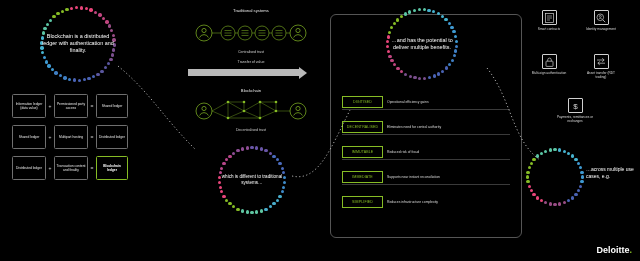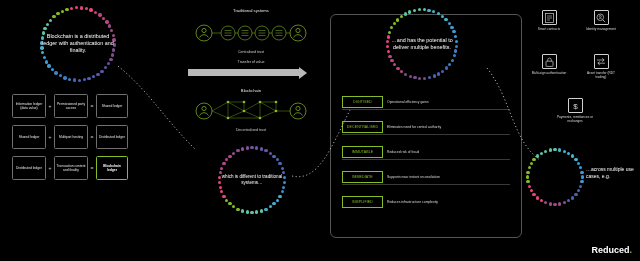--- a/index.html
+++ b/index.html
@@ -413,15 +413,15 @@
       </div>
     <div class="abs" style="left:62px;top:22px;width:48px;font-size:5px;line-height:1.3;color:#fff;">…across multiple use cases, e.g.</div>
   </div>
 
   <svg class="abs" style="left:0;top:0;" width="640" height="261">
     <path d="M118 66 C 150 92, 165 120, 196 150" fill="none" stroke="#ffffff" stroke-width="0.8" stroke-dasharray="1.2 2.4" opacity="0.85"></path>
     <path d="M292 176 C 318 182, 330 150, 350 110" fill="none" stroke="#ffffff" stroke-width="0.8" stroke-dasharray="1.2 2.4" opacity="0.85"></path>
     <path d="M487 68 C 512 100, 512 140, 540 160" fill="none" stroke="#ffffff" stroke-width="0.8" stroke-dasharray="1.2 2.4" opacity="0.85"></path>
   </svg>
 
-  <div class="deloitte"><span>Reduced</span><span class="dot">.</span></div>
+  <div class="deloitte"><span>Deloitte</span><span class="dot">.</span></div>
 
 </div>
 
 </body></html>

